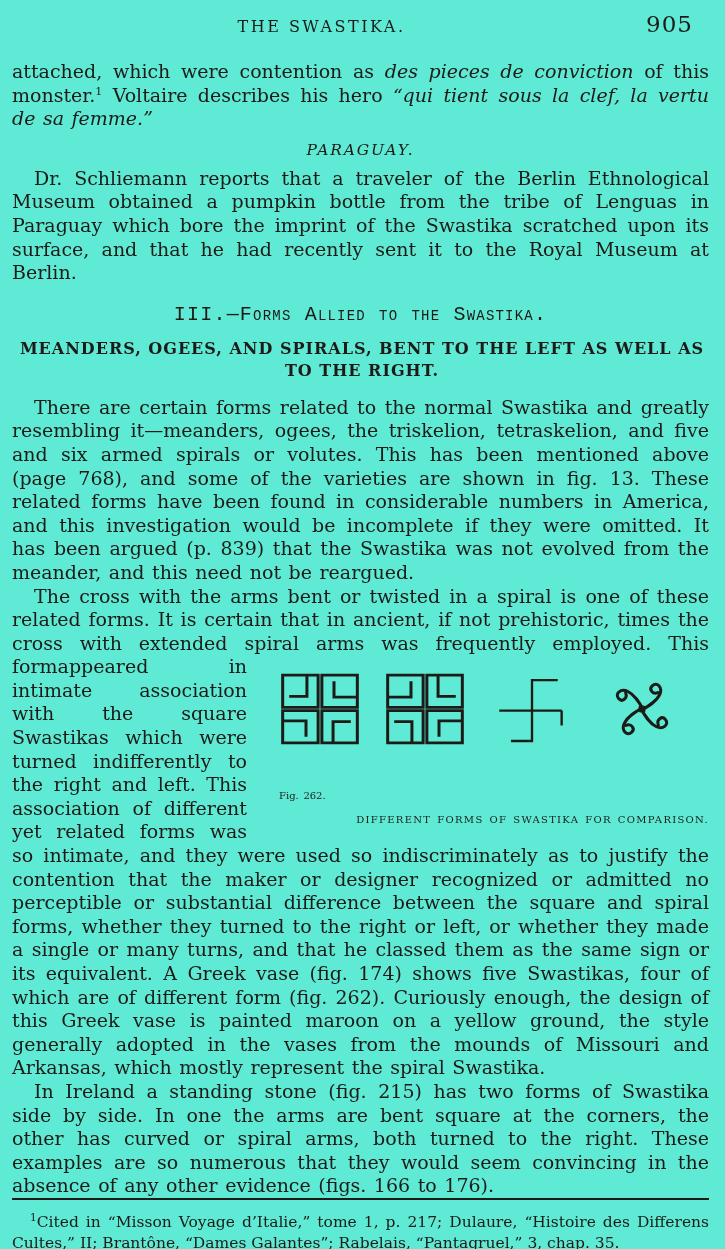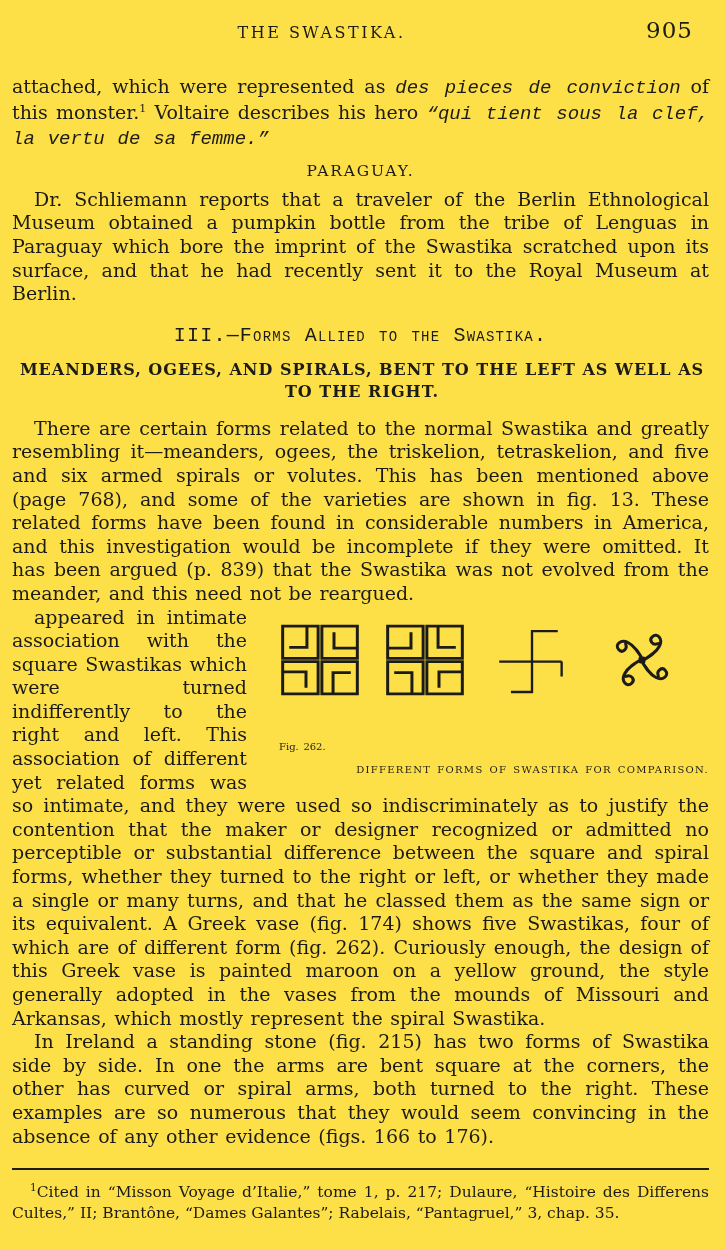--- a/index.html
+++ b/index.html
@@ -1,30 +1,30 @@
 <!DOCTYPE html>
 <html><head>
 <meta charset="utf-8">
 <style>
   html,body{margin:0;padding:0;background:#d8d5ce;}
   .page{
     width:725px;height:1249px;box-sizing:border-box;
-    margin:0 auto;background:#fde047;color:#1c1b18;
+    margin:0 auto;background:#5eead4;color:#1c1b18;
     font-family:"DejaVu Serif","Liberation Serif",serif;
-    padding:17px 16px 26px 12px;
+    padding:11px 16px 26px 12px;
     display:flex;flex-direction:column;overflow:hidden;position:relative;
   }
   .running-header{position:relative;text-align:center;margin:6px 0 24px;height:28px;}
   .running-title{display:inline-block;font-size:16px;letter-spacing:2.5px;padding-right:78px;}
   .page-number{position:absolute;right:16px;top:-6px;font-size:23px;letter-spacing:1px;margin-left:16px;}
   .bt{font-size:19px;line-height:23.6px;text-align:justify;word-spacing:1.5px;margin:0;}
   .ind{text-indent:22px;}
-  .it{font-style:italic;font-family:Liberation Mono, monospace;}
+  .it{font-style:italic;}
   sup.fnref{font-size:11px;line-height:0;}
-  .paraguay-heading{text-align:center;font-size:15.5px;letter-spacing:1.8px;margin:10px 0 8px;}
+  .paraguay-heading{text-align:center;font-size:15.5px;letter-spacing:1.8px;margin:10px 0 8px;font-style:italic;}
   .section-heading{text-align:center;font-variant:small-caps;font-size:20px;letter-spacing:1.2px;margin:18px 0 12px;font-family:Liberation Mono, monospace;}
   .section-subheading{text-align:center;font-weight:bold;font-size:16px;letter-spacing:1px;line-height:22px;width:700px;margin:0 auto 14px;}
   .fig-float{float:right;width:452px;margin:3px 0 6px 10px;}
   .fig-row{display:flex;align-items:center;justify-content:space-evenly;height:102px;}
   .fig-label{text-align:left;font-size:10px;margin-top:24px;}
   .fig-caption{text-align:right;font-size:10px;letter-spacing:1.3px;}
   .footnote-block{margin-top:auto;border-top:2px solid #1c1b18;padding-top:7px;
     font-size:15.5px;line-height:20.5px;text-align:justify;}
   .footnote-block p{margin:0;text-indent:18px;}
   .footnote-block sup{font-size:10.5px;}
@@ -47,33 +47,33 @@
   </defs>
 </svg>
 
 <div class="page">
 
   <div class="running-header">
     <span class="running-title">THE SWASTIKA.</span>
     <span class="page-number">905</span>
   </div>
 
-  <p class="bt"><span>attached, which were represented as </span><span class="it">des pieces de conviction</span><span> of this monster.</span><sup class="fnref">1</sup><span> Voltaire describes his hero </span><span class="it">“qui tient sous la clef, la vertu de sa femme.”</span></p>
+  <p class="bt"><span>attached, which were contention as </span><span class="it">des pieces de conviction</span><span> of this monster.</span><sup class="fnref">1</sup><span> Voltaire describes his hero </span><span class="it">“qui tient sous la clef, la vertu de sa femme.”</span></p>
 
   <div class="paraguay-heading">PARAGUAY.</div>
 
   <p class="bt ind">Dr. Schliemann reports that a traveler of the Berlin Ethnological Museum obtained a pumpkin bottle from the tribe of Lenguas in Paraguay which bore the imprint of the Swastika scratched upon its surface, and that he had recently sent it to the Royal Museum at Berlin.</p>
 
   <div class="section-heading">III.—Forms Allied to the Swastika.</div>
 
   <div class="section-subheading">MEANDERS, OGEES, AND SPIRALS, BENT TO THE LEFT AS WELL AS TO THE RIGHT.</div>
 
   <p class="bt ind">There are certain forms related to the normal Swastika and greatly resembling it—meanders, ogees, the triskelion, tetraskelion, and five and six armed spirals or volutes.  This has been mentioned above (page 768), and some of the varieties are shown in fig. 13.  These related forms have been found in considerable numbers in America, and this investigation would be incomplete if they were omitted.  It has been argued (p. 839) that the Swastika was not evolved from the meander, and this need not be reargued.</p>
 
-  <p class="bt ind"><span class="fig-float">
+  <p class="bt ind"><span>The cross with the arms bent or twisted in a spiral is one of these related forms.  It is certain that in ancient, if not prehistoric, times the cross with extended spiral arms was frequently employed.  This form</span><span class="fig-float">
         <span class="fig-row">
           <svg width="84" height="76" viewBox="0 0 90 90" preserveAspectRatio="none">
             <use href="#m4"></use>
           </svg>
           <svg width="84" height="76" viewBox="0 0 90 90" preserveAspectRatio="none">
             <use href="#m4" transform="translate(90 0) scale(-1 1)"></use>
           </svg>
           <svg width="86" height="78" viewBox="0 0 100 100">
             <path d="M8,52 H88 M88,52 V71 M50,52 V13 H83 M50,52 V91 H23" stroke="#1c1b18" stroke-width="3" fill="none"></path>
           </svg>

